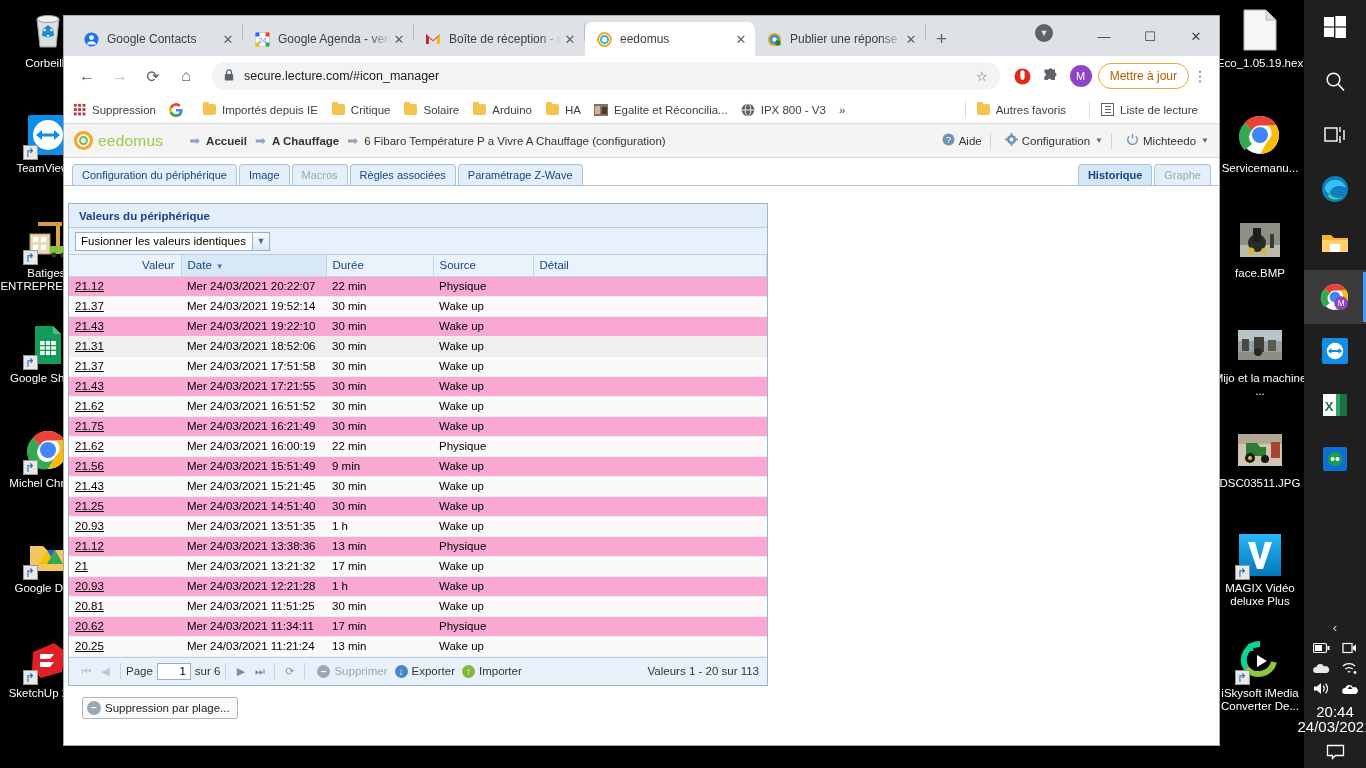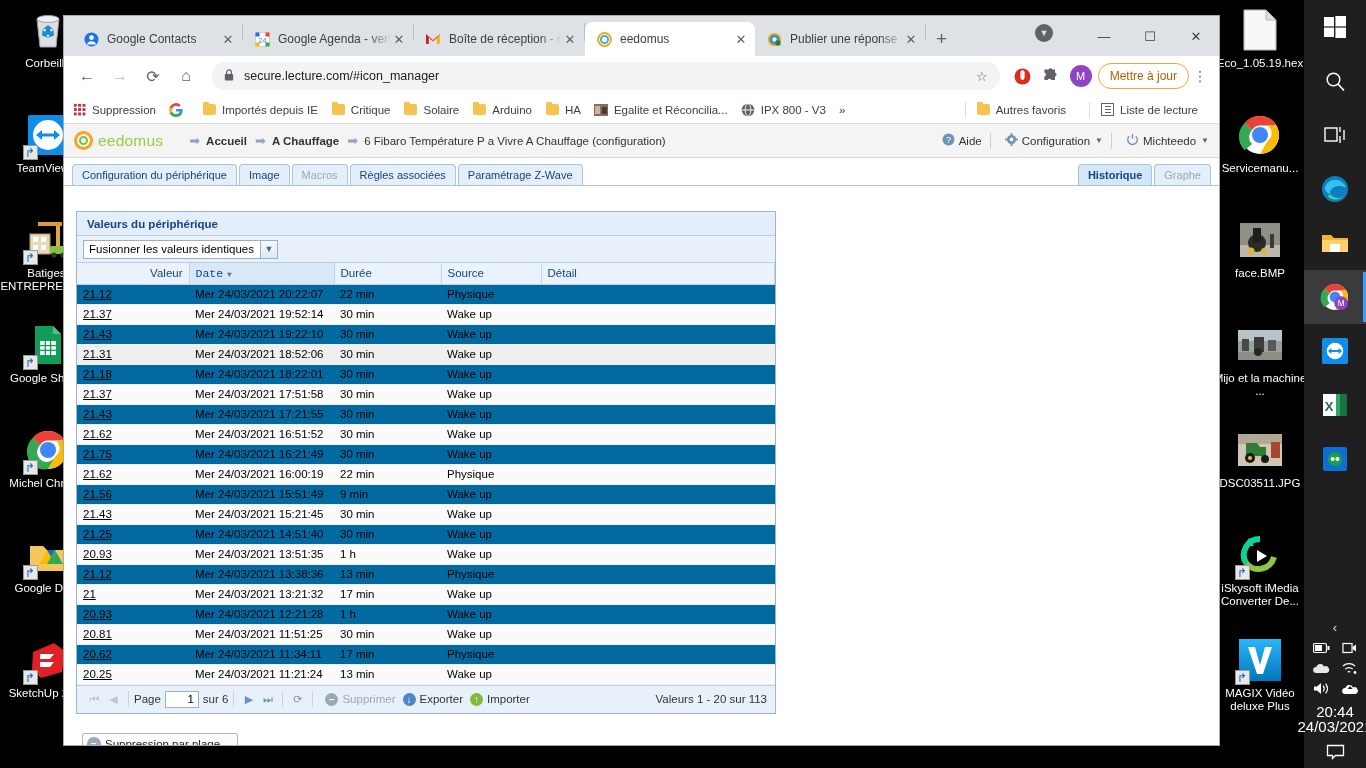--- a/index.html
+++ b/index.html
@@ -258,22 +258,22 @@
   .ee-tabs-right {
     position: absolute; right: 6px; bottom: 0;
     display: flex; align-items: flex-end;
   }
 
   
   #panel {
     position: absolute; left: 4px; top: 0px;
     width: 700px;
     border: 1px solid #9cb6d0;
-    background: #0369a1;
-    margin: 8px;
+    background: #f9a8d4;
+    margin: 0;
   }
   #panel-wrap { padding: 17px 0 0 4px; }
   .panel-title {
     height: 24px; background: #e3eefa;
     border-bottom: 1px solid #b8cfe4;
     color: #15428b; font-weight: bold; font-size: 11.5px;
     display: flex; align-items: center; padding-left: 10px;
   }
   .panel-toolbar {
     height: 27px; background: #e8f1fa;
@@ -296,21 +296,21 @@
 
   
   table.grid { border-collapse: collapse; width: 100%; table-layout: fixed; }
   table.grid th {
     height: 21px; background: #eaf2fb;
     border-right: 1px solid #c3d4e6;
     border-bottom: 1px solid #c3d4e6;
     font-size: 11.5px; font-weight: normal; color: #15428b;
     text-align: left; padding: 0 6px;
   }
-  table.grid th.sorted { background: #d9e8f7; font-family: Liberation Mono, monospace; }
+  table.grid th.sorted { background: #d9e8f7; }
   table.grid th.num { text-align: right; }
   table.grid td {
     height: 20px; font-size: 11.5px; color: #000;
     padding: 0 6px; border-bottom: 1px solid #eceff2;
     white-space: nowrap; overflow: hidden;
   }
   table.grid td.num { text-align: left; text-decoration: underline; }
   tr.alt td { background: #fafafa; }
   tr.hl td { background: #efefef; }
   .sort-caret { color:#4a7ab0; font-size: 8px; margin-left: 4px; }
@@ -527,47 +527,47 @@
           <circle cx="27" cy="25" r="4" fill="#1b1b17"></circle>
           <circle cx="12" cy="24" r="2" fill="#d8c35a"></circle>
           <rect x="33" y="8" width="9" height="16" fill="#a8452f"></rect>
         </svg>
       </div>
       <div class="desk-label">DSC03511.JPG</div>
     </div>
 
     <div class="desk-icon">
       <div class="desk-glyph">
-        <svg width="44" height="42" viewBox="0 0 44 42">
-          <path d="M22 5 a16 16 0 0 0 -14 24" fill="none" stroke="#0fd29a" stroke-width="6"></path>
-          <path d="M8 29 a16 16 0 0 0 28 -6" fill="none" stroke="#8dc63f" stroke-width="6"></path>
-          <path d="M6 12 l5 -8 l5 8 z" fill="#0fd29a"></path>
-          <circle cx="23" cy="22" r="10" fill="#000" opacity=".001"></circle>
-          <path d="M19 16 l10 6 l-10 6 z" fill="#fff"></path>
-        </svg>
-        <div class="shortcut-arrow"></div>
-      </div>
-      <div class="desk-label">iSkysoft iMedia Converter De...</div>
-    </div>
-
-    <div class="desk-icon">
-      <div class="desk-glyph">
         <svg width="42" height="42" viewBox="0 0 42 42">
           <defs>
               <linearGradient id="mgx" x1="0" y1="0" x2="0" y2="1">
             <stop offset="0" stop-color="#29b6f6"></stop>
                 <stop offset="1" stop-color="#0277bd"></stop>
           </linearGradient>
             </defs>
           <rect width="42" height="42" fill="url(#mgx)"></rect>
           <path d="M9 8 h7 l5 18 l5 -18 h7 l-9 27 h-6 z" fill="#fff"></path>
         </svg>
         <div class="shortcut-arrow"></div>
       </div>
       <div class="desk-label">MAGIX Vidéo deluxe Plus</div>
+    </div>
+
+    <div class="desk-icon">
+      <div class="desk-glyph">
+        <svg width="44" height="42" viewBox="0 0 44 42">
+          <path d="M22 5 a16 16 0 0 0 -14 24" fill="none" stroke="#0fd29a" stroke-width="6"></path>
+          <path d="M8 29 a16 16 0 0 0 28 -6" fill="none" stroke="#8dc63f" stroke-width="6"></path>
+          <path d="M6 12 l5 -8 l5 8 z" fill="#0fd29a"></path>
+          <circle cx="23" cy="22" r="10" fill="#000" opacity=".001"></circle>
+          <path d="M19 16 l10 6 l-10 6 z" fill="#fff"></path>
+        </svg>
+        <div class="shortcut-arrow"></div>
+      </div>
+      <div class="desk-label">iSkysoft iMedia Converter De...</div>
     </div>
   </div>
 </div>
 
 <div id="taskbar">
   <div class="tb-btn">
     <svg width="22" height="22" viewBox="0 0 22 22">
       <rect x="0" y="1" width="10" height="9.4" fill="#fff"></rect>
       <rect x="11.4" y="0" width="10.6" height="10.4" fill="#fff"></rect>
       <rect x="0" y="11.6" width="10" height="9.4" fill="#fff"></rect>
@@ -1032,27 +1032,20 @@
                 <td class="">Wake up</td>
                 <td class=""></td>
               </tr>
               <tr class="hl">
                 <td class="num">21.31</td>
                 <td class="">Mer 24/03/2021 18:52:06</td>
                 <td class="">30 min</td>
                 <td class="">Wake up</td>
                 <td class=""></td>
               </tr>
-              <tr>
-                <td class="num">21.18</td>
-                <td class="">Mer 24/03/2021 18:22:01</td>
-                <td class="">30 min</td>
-                <td class="">Wake up</td>
-                <td class=""></td>
-              </tr>
               <tr class="alt">
                 <td class="num">21.37</td>
                 <td class="">Mer 24/03/2021 17:51:58</td>
                 <td class="">30 min</td>
                 <td class="">Wake up</td>
                 <td class=""></td>
               </tr>
               <tr>
                 <td class="num">21.43</td>
                 <td class="">Mer 24/03/2021 17:21:55</td>

